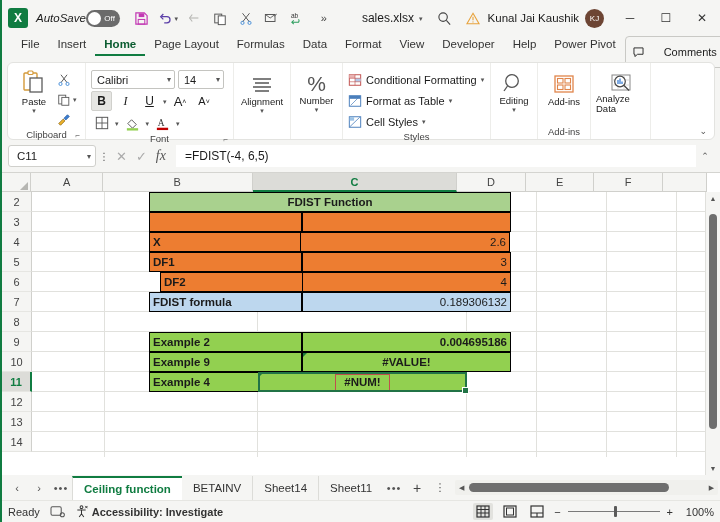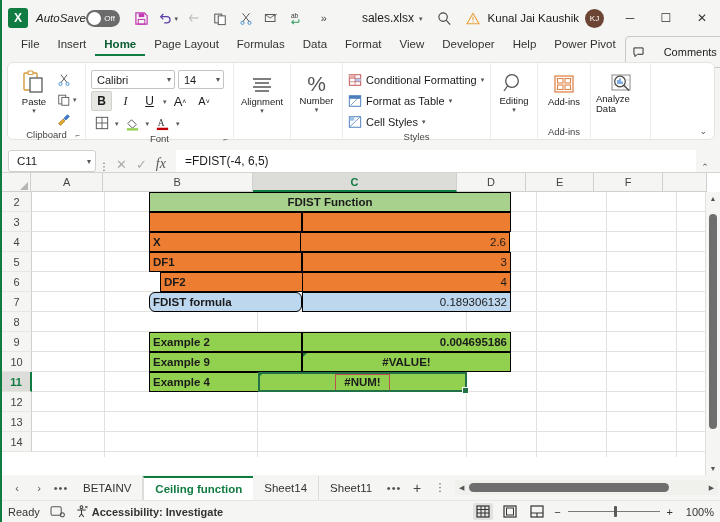--- a/index.html
+++ b/index.html
@@ -60,21 +60,21 @@
   .fontrow { display:flex; align-items:center; gap:3px; }
   .fontbox { border:1px solid #c4c4c0; border-radius:2px; height:19px; display:flex; align-items:center;
              padding:0 3px 0 5px; font-size:11px; background:#fff; }
   .fontbox .cv { margin-left:auto; font-size:8px; color:#555; padding-left:6px;}
   .fmtbtn { width:21px; height:20px; display:flex; align-items:center; justify-content:center; font-size:12px; border-radius:2px;}
   .fmtbtn.on { background:#e6e6e3; border:1px solid #d0d0cc;}
   .styleitem { display:flex; align-items:center; gap:4px; font-size:11px; height:19px;}
   .ribbon-collapse { position:absolute; right:7px; bottom:3px; font-size:9px; color:#555; }
 
   
-  .fbar { height:32px; display:flex; align-items:flex-end; background:#f5f5f3; padding:0 6px; flex:0 0 32px; gap:0;}
+  .fbar { height:32px; display:flex; align-items:center; background:#f5f5f3; padding:0 6px; flex:0 0 32px; gap:0;}
   .namebox { width:88px; height:22px; border:1px solid #d0d0cc; background:#fff; border-radius:3px;
              display:flex; align-items:center; padding:0 4px 0 8px; font-size:11.5px;}
   .namebox .cv { margin-left:auto; font-size:8px; color:#555;}
   .fb-kebab { width:16px; text-align:center; color:#555; font-size:10px;}
   .fb-icons { display:flex; align-items:center; gap:9px; padding:0 10px 0 4px; color:#aaa; font-size:13px;}
   .fb-icons .fx { font-style:italic; font-family:"Liberation Serif", serif; color:#555; font-size:14px;}
   .fbinput { flex:1; height:22px; background:#fff; border:1px solid #fff; display:flex; align-items:center;
              padding-left:8px; font-size:12px; color:#1b1b1b;}
   .fb-expand { width:18px; text-align:center; color:#555; font-size:9px;}
 
@@ -534,21 +534,21 @@
 
       <div class="cell b box" style="left:73px;top:40px;width:153px;background:#ed7d31;">X</div>
       <div class="cell r box" style="left:224px;top:40px;width:210px;background:#ed7d31;">2.6</div>
 
       <div class="cell b box" style="left:73px;top:60px;width:153px;background:#ed7d31;">DF1</div>
       <div class="cell r box" style="left:226px;top:60px;width:209px;background:#ed7d31;">3</div>
 
       <div class="cell b box" style="left:84px;top:80px;width:153px;background:#ed7d31;">DF2</div>
       <div class="cell r box" style="left:226px;top:80px;width:209px;background:#ed7d31;">4</div>
 
-      <div class="cell b box" style="left:73px;top:100px;width:153px;background:#bdd7ee;border-radius:6px;">FDIST formula</div>
+      <div class="cell b box" style="left:73px;top:100px;width:153px;background:#bdd7ee;">FDIST formula</div>
       <div class="cell r box" style="left:226px;top:100px;width:209px;background:#bdd7ee;">0.189306132</div>
 
       <div class="cell b box" style="left:73px;top:140px;width:153px;background:#92d050;">Example 2</div>
       <div class="cell r b box" style="left:226px;top:140px;width:209px;background:#92d050;">0.004695186</div>
 
       <div class="cell b box" style="left:73px;top:160px;width:153px;background:#92d050;">Example 9</div>
       <div class="cell c b box" style="left:226px;top:160px;width:209px;background:#92d050;position:absolute;">
         <span class="errtri"></span>
         <span>#VALUE!</span>
       </div>
@@ -574,22 +574,22 @@
       <div class="arr">▲</div>
       <div class="thumb"></div>
       <div class="arr" style="position:absolute;bottom:0;left:0;right:0">▼</div>
     </div>
   </div>
 
   <div class="sheetbar">
     <div class="navbtn">‹</div>
     <div class="navbtn">›</div>
     <div class="sdots">•••</div>
+    <div class="stab active">Ceiling function</div>
     <div class="stab">BETAINV</div>
-    <div class="stab active">Ceiling function</div>
     <div class="stab">Sheet14</div>
     <div class="stab" style="border-right:none">Sheet11</div>
     <div class="sdots">•••</div>
     <div class="addsheet">+</div>
     <div class="navbtn">⋮</div>
     <div class="hsb">
       <div class="harr">◀</div>
       <div class="hthumb"></div>
       <div class="harr" style="margin-left:auto">▶</div>
     </div>

